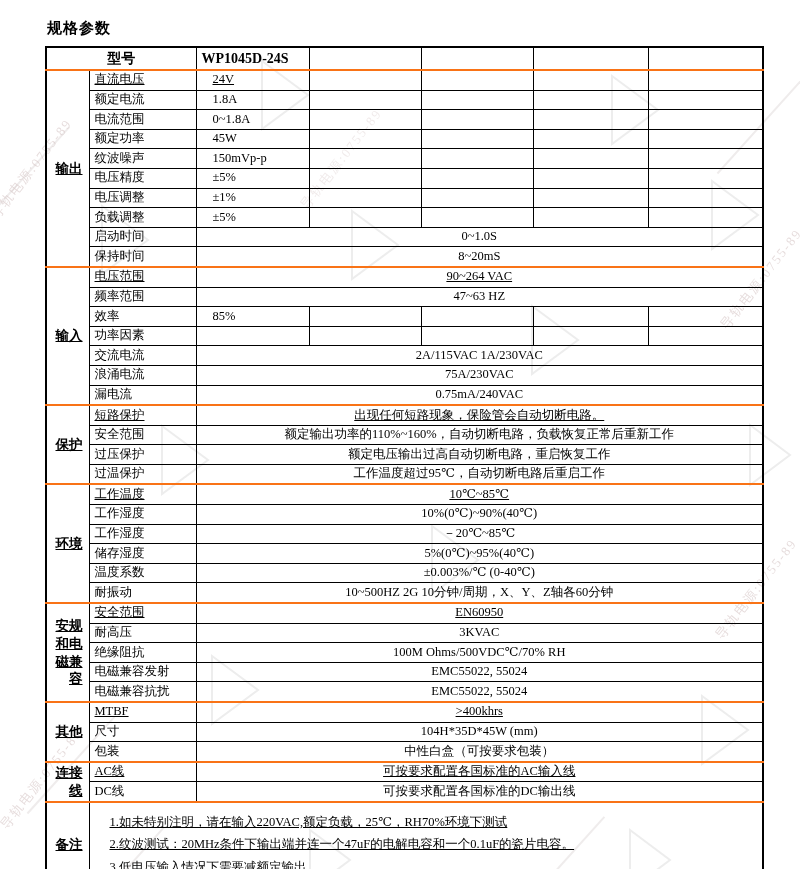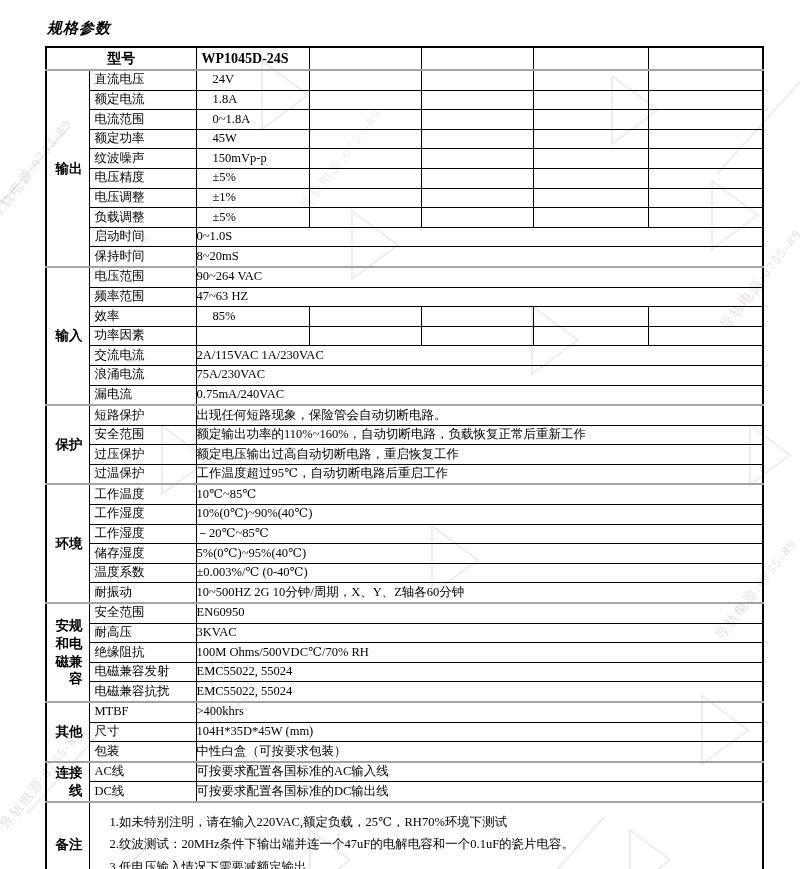--- a/index.html
+++ b/index.html
@@ -3,45 +3,45 @@
 <meta charset="utf-8">
 <style>
   html,body { margin:0; padding:0; }
   body {
     width:800px; height:869px; position:relative; overflow:hidden;
     background:#ffffff; color:#000;
     font-family:"Liberation Serif","DejaVu Serif",serif;
   }
   .title {
     position:absolute; left:47px; top:19px; z-index:2;
-    font-size:15px; font-weight:bold; letter-spacing:1px;font-style:italic;
+    font-size:15px; font-weight:bold; letter-spacing:1px;
   }
   table.spec {
     position:absolute; left:45px; top:46px; z-index:1;
     width:717px; border-collapse:collapse; table-layout:fixed;
     background:transparent; border:2px solid #000;
   }
   td {
     border:1px solid #000; padding:0; vertical-align:middle;
     font-size:12.5px; line-height:1.1; overflow:hidden; white-space:nowrap;
     background:transparent;
   }
   tr.hdr td { height:21px; }
   tr.r td { height:18.6px; }
   tr.notes-row td { height:77px; }
-  tr.gs td { border-top:2px solid #a3a3a3; }
+  tr.gs td { border-top:2px solid #f97316;text-decoration:underline; }
   .model-lab { text-align:center; font-weight:bold; font-size:14px; }
   .model-val { font-weight:bold; font-size:14px; padding-left:5px;margin-left:33px; }
   .group {
     text-align:right; font-weight:bold; font-size:13.5px;
     line-height:1.3; white-space:normal; padding:0 6px;
   }
   .lab { padding-left:5px; }
   .val-l { padding-left:16px; }
-  .val-c { }
+  .val-c { text-align:center; }
   .notes { white-space:normal; padding:3px 4px 3px 7px; }
   .notes div { line-height:1.8; font-size:12.5px; white-space:normal;margin-left:13px; }
   
   .wm { position:absolute; z-index:0; pointer-events:none; }
   .wmtext {
     position:absolute; color:#d6c6c6; opacity:.6; font-size:13px;
     letter-spacing:2px; transform:rotate(-52deg); white-space:nowrap;
   }
   .wmline { position:absolute; width:1.5px; height:130px; background:#efecec; }
 </style>

